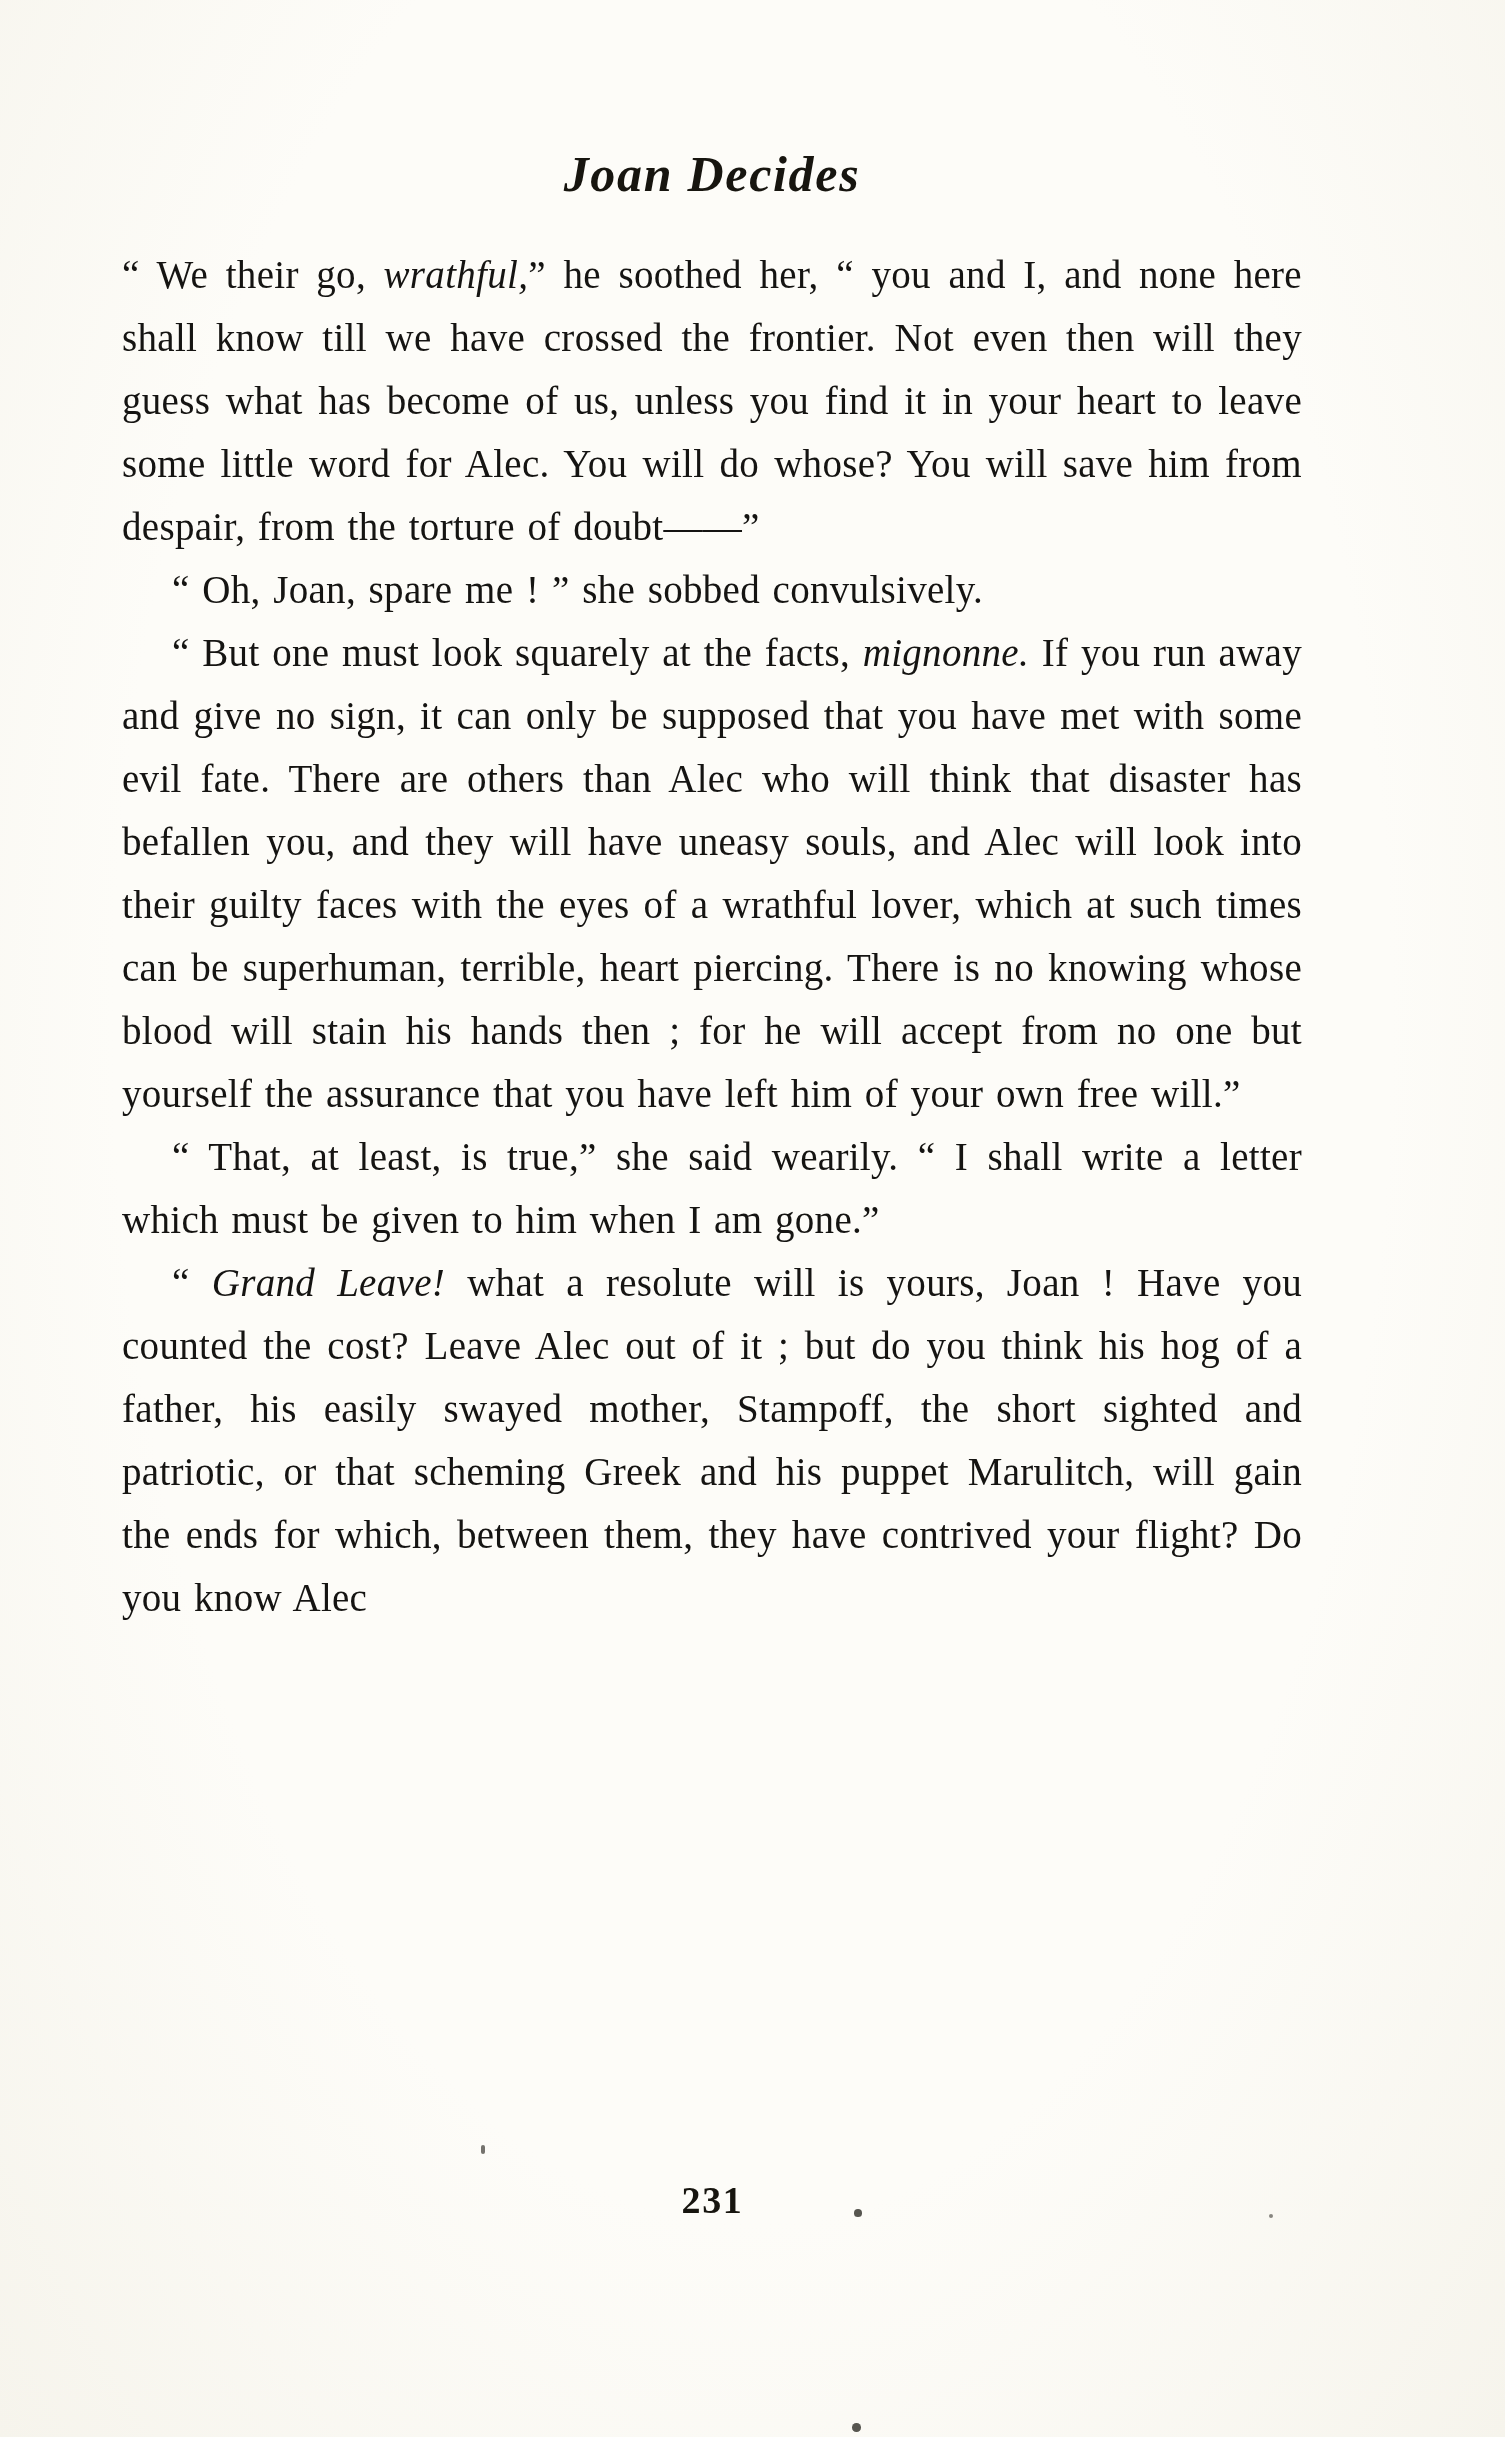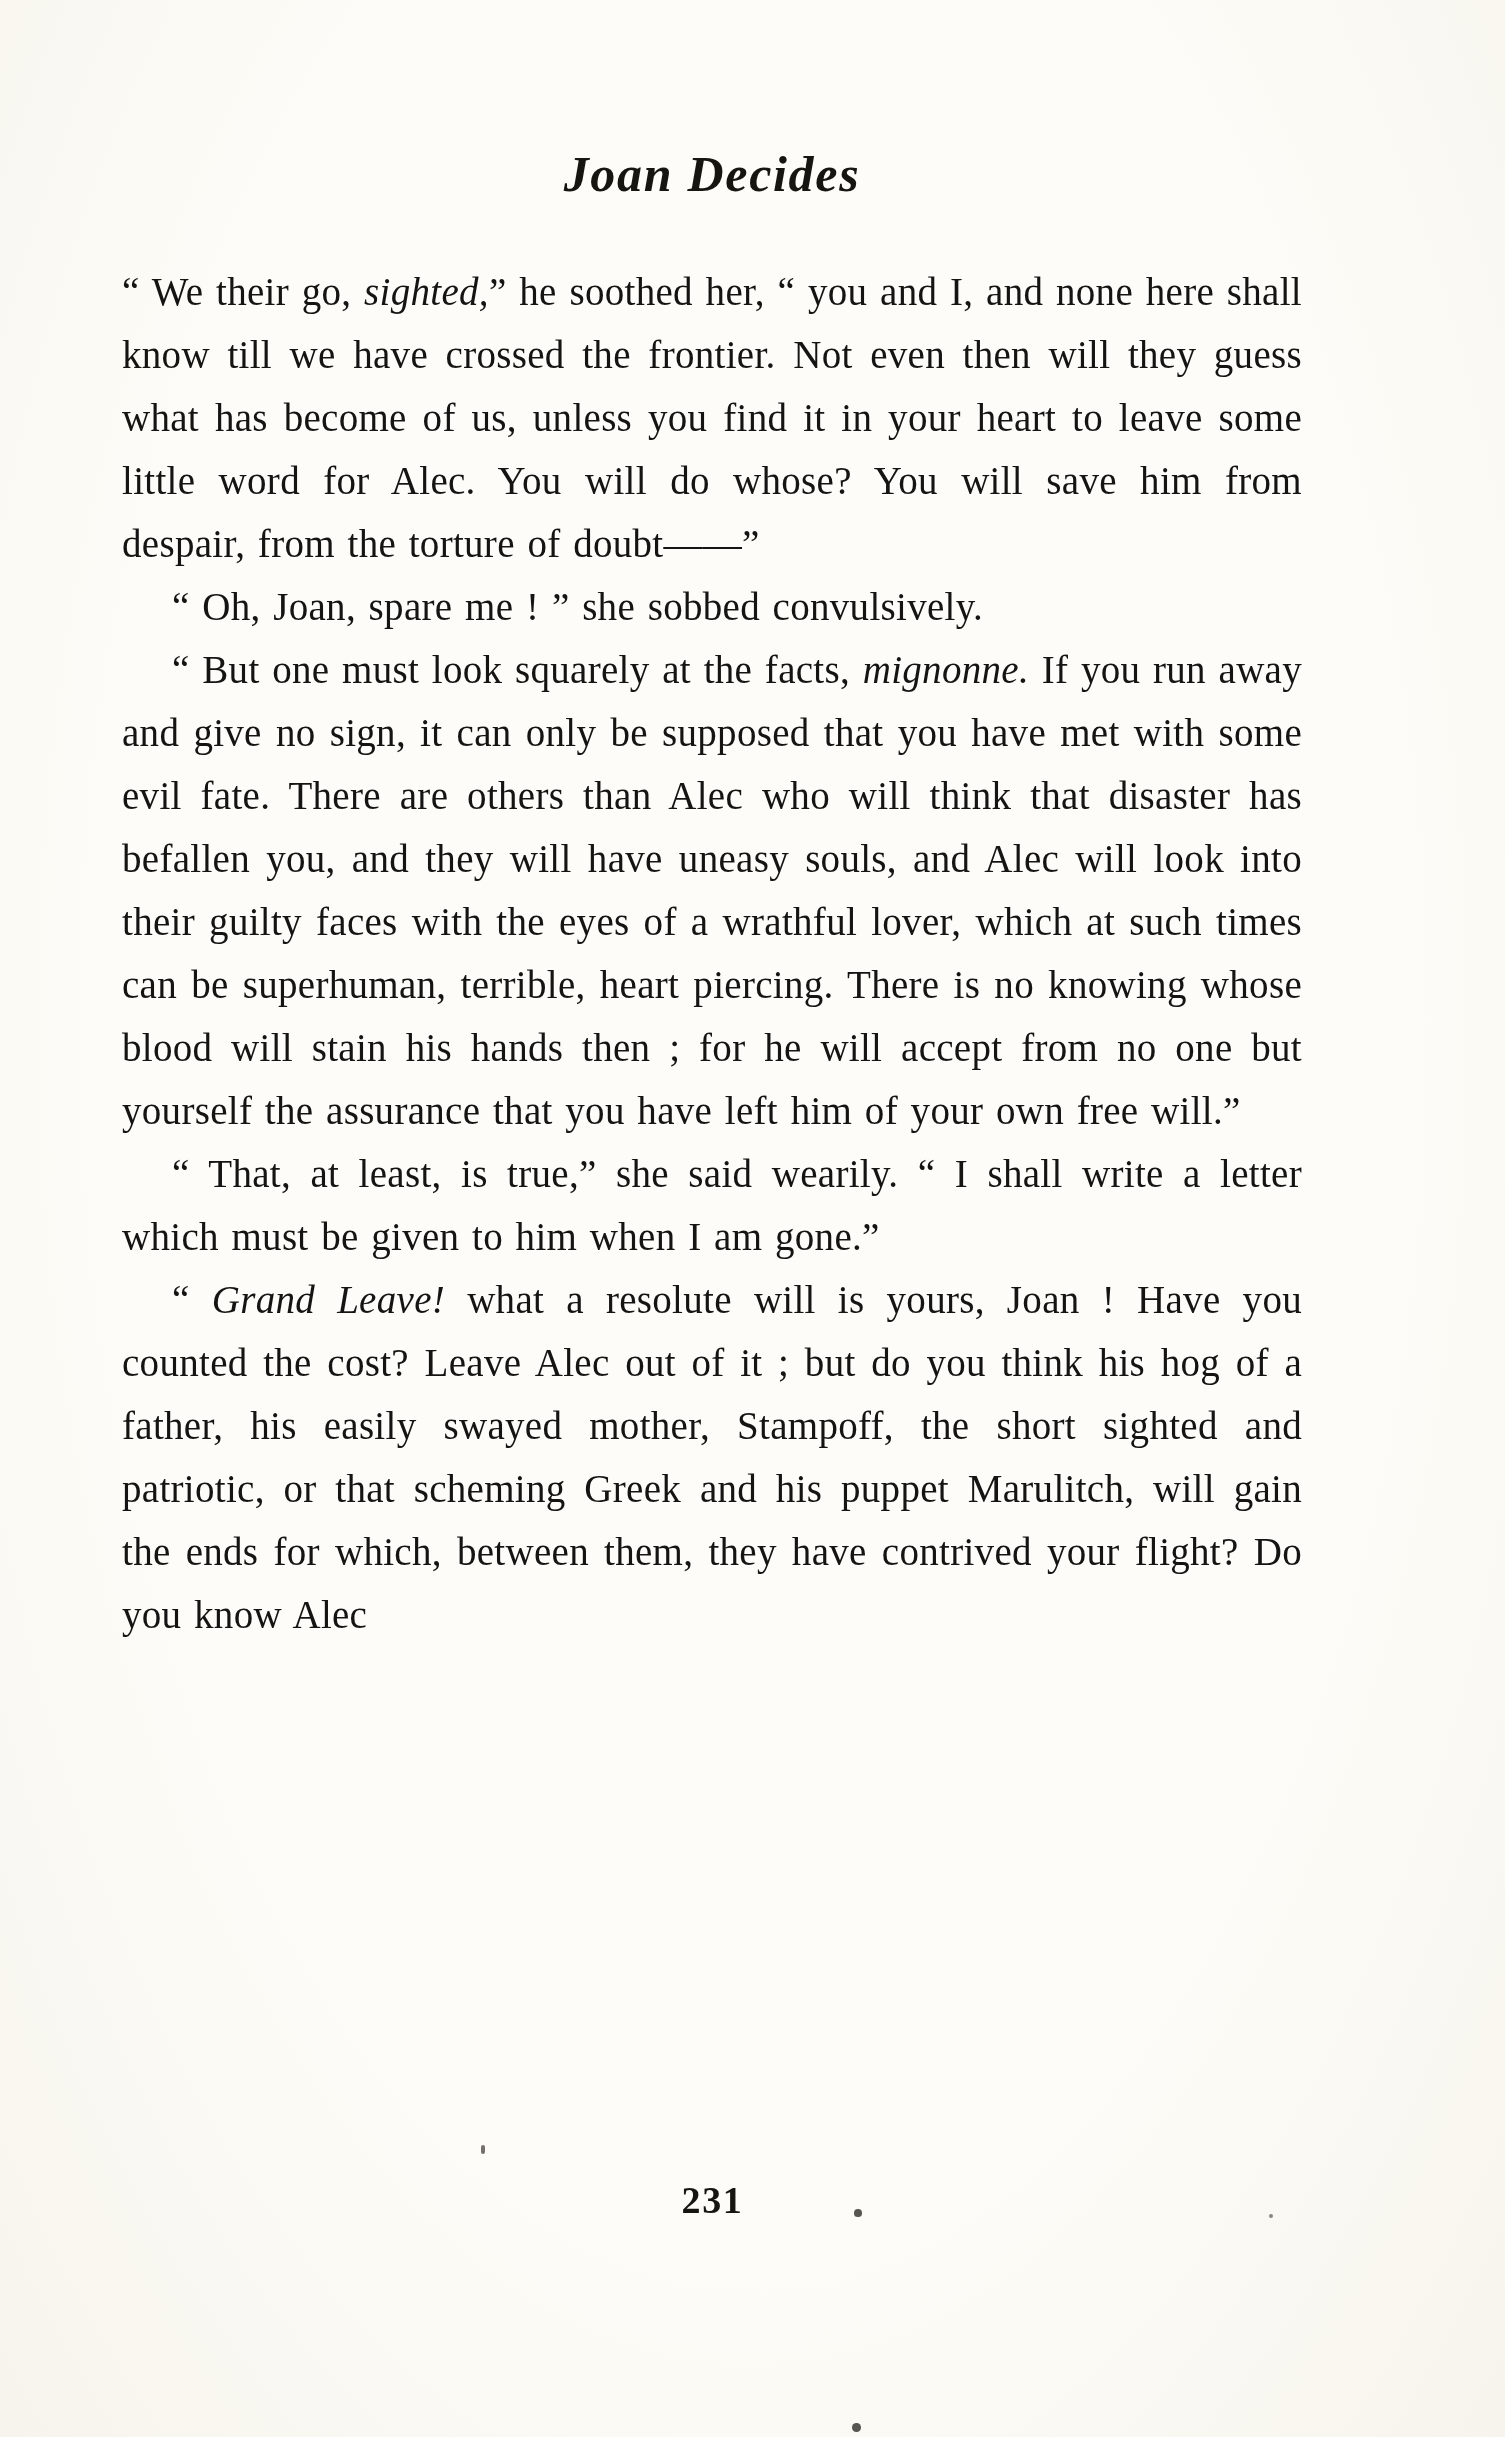--- a/index.html
+++ b/index.html
@@ -17,21 +17,21 @@
     width: 1505px;
     height: 2438px;
     overflow: hidden;
     background: radial-gradient(ellipse at 50% 42%, #fdfcf8 60%, #f6f4ec 100%);
     color: #151412;
   }
   .content {
     padding: 144px 203px 0 122px;
   }
   .running-header {
-    margin: 0 0 56px 0;
+    margin: 0 0 39px 0;
     text-align: center;
     font-style: italic;
     font-weight: bold;
     font-size: 50px;
     line-height: 60px;
     letter-spacing: 1.7px;
     color: #17150f;
   }
   .text-block {
     font-size: 39px;
@@ -74,21 +74,21 @@
 </head>
 <body>
 
 <div class="page">
   <div class="content">
 
     <h1 class="running-header">Joan Decides</h1>
 
     <div class="text-block">
 
-      <p class="no-indent"><span>“ We their go, </span><i>sighted,</i><span>” he soothed her, “ you and I, and none here shall know till we have crossed the frontier. Not even then will they guess what has become of us, unless you find it in your heart to leave some little word for Alec. You will do whose? You will save him from despair, from the torture of doubt——”</span></p>
+      <p class="no-indent"><span>“ We their go, </span><i>wrathful,</i><span>” he soothed her, “ you and I, and none here shall know till we have crossed the frontier. Not even then will they guess what has become of us, unless you find it in your heart to leave some little word for Alec. You will do whose? You will save him from despair, from the torture of doubt——”</span></p>
 
       <p><span>“ Oh, Joan, spare me ! ” she sobbed convulsively.</span></p>
 
       <p><span>“ But one must look squarely at the facts, </span><i>mignonne.</i><span> If you run away and give no sign, it can only be supposed that you have met with some evil fate. There are others than Alec who will think that disaster has befallen you, and they will have uneasy souls, and Alec will look into their guilty faces with the eyes of a wrathful lover, which at such times can be superhuman, terrible, heart piercing. There is no knowing whose blood will stain his hands then ; for he will accept from no one but yourself the assurance that you have left him of your own free will.”</span></p>
 
       <p><span>“ That, at least, is true,” she said wearily. “ I shall write a letter which must be given to him when I am gone.”</span></p>
 
       <p><span>“ </span><i>Grand Leave!</i><span> what a resolute will is yours, Joan ! Have you counted the cost? Leave Alec out of it ; but do you think his hog of a father, his easily swayed mother, Stampoff, the short sighted and patriotic, or that scheming Greek and his puppet Marulitch, will gain the ends for which, between them, they have contrived your flight? Do you know Alec</span></p>
 
     </div>

